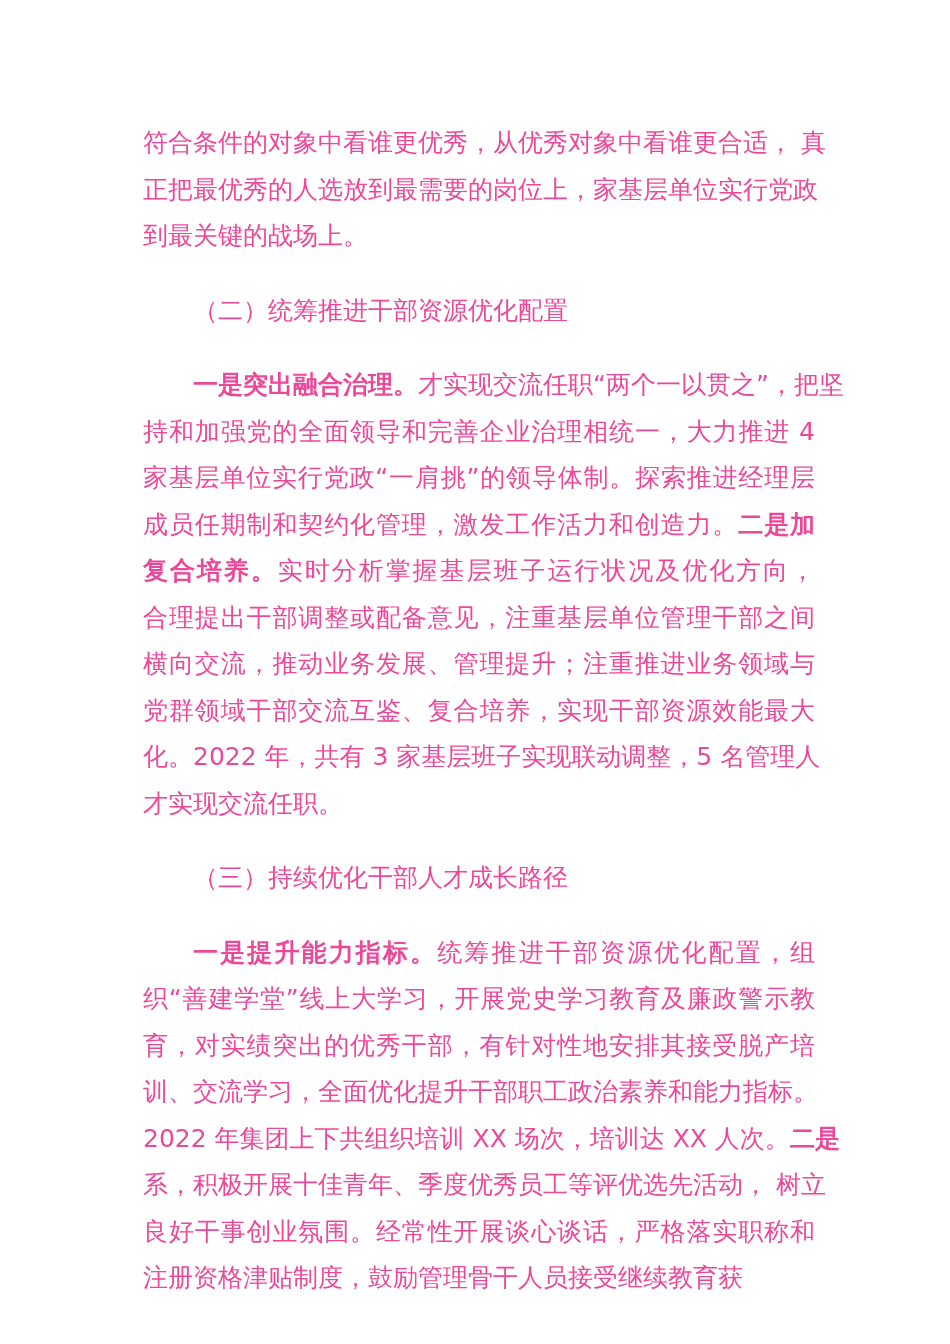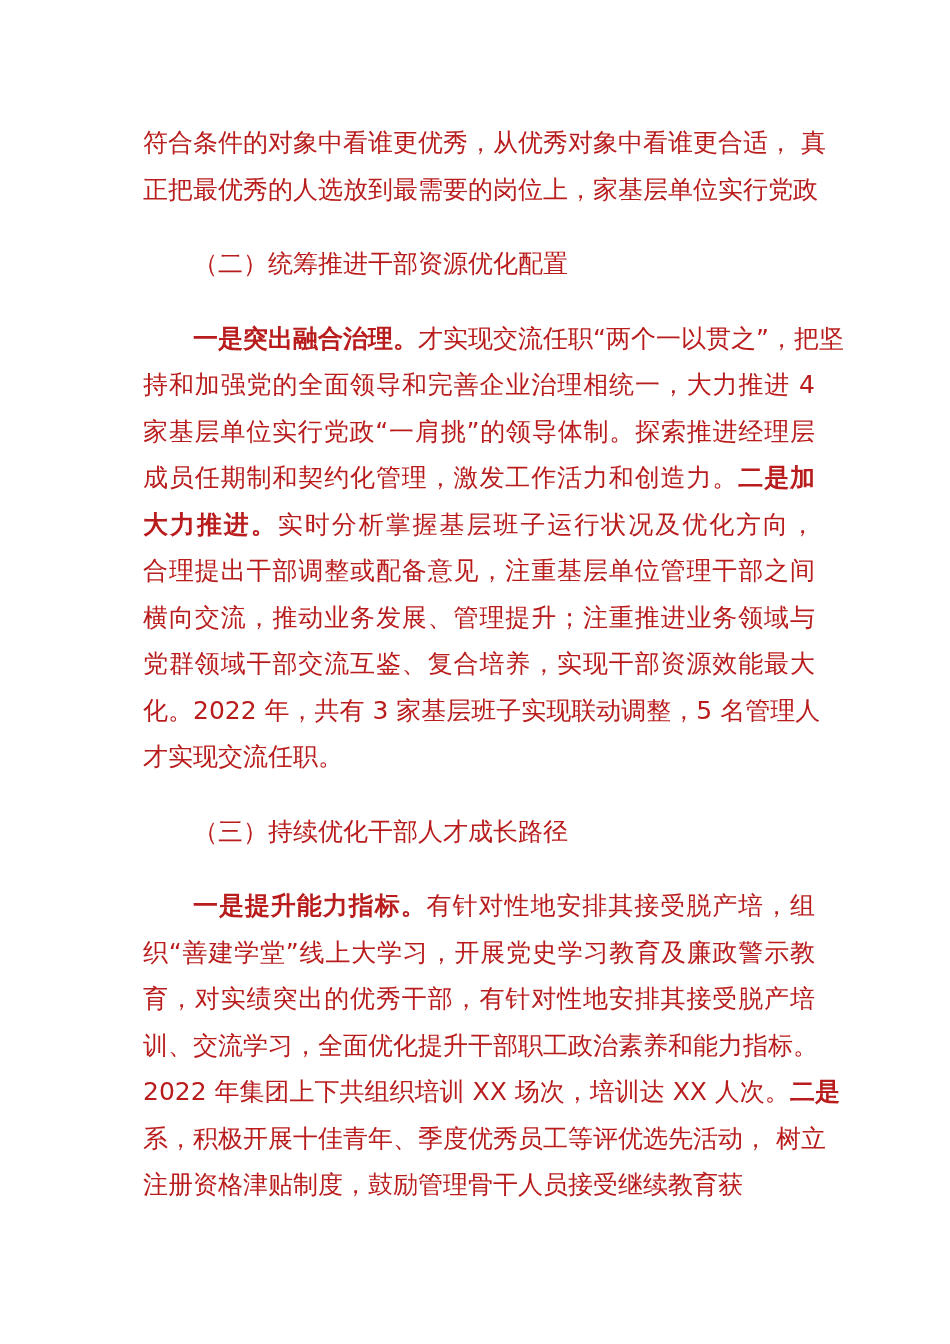--- a/index.html
+++ b/index.html
@@ -1,44 +1,46 @@
 <!DOCTYPE html>
 <html><head>
 <meta charset="utf-8">
 <style>
   html, body { margin:0; padding:0; background:#ffffff; }
   body { width:950px; height:1344px; position:relative; overflow:hidden; }
   .page {
     position:absolute; left:143px; top:120px; width:672px;
     font-family: "DejaVu Sans", "Liberation Sans", sans-serif;
-    font-size:25px; line-height:46.5px; color:#b91c1c;
+    font-size:25px; line-height:46.5px; color:#ec4899;
   }
   .line { display:block; white-space:nowrap; height:46.5px; text-align:justify; text-align-last:justify; }
   .line.last { text-align-last:left; }
   .indent { padding-left:50px;margin-top:28px; }
   .b { font-weight:bold; }
 </style>
 </head>
 <body>
 
 <div class="page" id="page">
     <div class="line"><span>符合条件的对象中看谁更优秀，从优秀对象中看谁更合适， 真</span></div>
     <div class="line"><span>正把最优秀的人选放到最需要的岗位上，家基层单位实行党政</span></div>
+    <div class="line last"><span>到最关键的战场上。</span></div>
     <div class="line indent last"><span>（二）统筹推进干部资源优化配置</span></div>
     <div class="line indent"><span class="b">一是突出融合治理。</span><span>才实现交流任职“两个一以贯之”，把坚</span></div>
     <div class="line"><span>持和加强党的全面领导和完善企业治理相统一，大力推进 4</span></div>
     <div class="line"><span>家基层单位实行党政“一肩挑”的领导体制。探索推进经理层</span></div>
     <div class="line"><span>成员任期制和契约化管理，激发工作活力和创造力。</span><span class="b">二是加</span></div>
-    <div class="line"><span class="b">大力推进。</span><span>实时分析掌握基层班子运行状况及优化方向，</span></div>
+    <div class="line"><span class="b">复合培养。</span><span>实时分析掌握基层班子运行状况及优化方向，</span></div>
     <div class="line"><span>合理提出干部调整或配备意见，注重基层单位管理干部之间</span></div>
     <div class="line"><span>横向交流，推动业务发展、管理提升；注重推进业务领域与</span></div>
     <div class="line"><span>党群领域干部交流互鉴、复合培养，实现干部资源效能最大</span></div>
     <div class="line"><span>化。2022 年，共有 3 家基层班子实现联动调整，5 名管理人</span></div>
     <div class="line last"><span>才实现交流任职。</span></div>
     <div class="line indent last"><span>（三）持续优化干部人才成长路径</span></div>
-    <div class="line indent"><span class="b">一是提升能力指标。</span><span>有针对性地安排其接受脱产培，组</span></div>
+    <div class="line indent"><span class="b">一是提升能力指标。</span><span>统筹推进干部资源优化配置，组</span></div>
     <div class="line"><span>织“善建学堂”线上大学习，开展党史学习教育及廉政警示教</span></div>
     <div class="line"><span>育，对实绩突出的优秀干部，有针对性地安排其接受脱产培</span></div>
     <div class="line"><span>训、交流学习，全面优化提升干部职工政治素养和能力指标。</span></div>
     <div class="line"><span>2022 年集团上下共组织培训 XX 场次，培训达 XX 人次。</span><span class="b">二是</span></div>
     <div class="line"><span>系，积极开展十佳青年、季度优秀员工等评优选先活动， 树立</span></div>
+    <div class="line"><span>良好干事创业氛围。经常性开展谈心谈话，严格落实职称和</span></div>
     <div class="line last"><span>注册资格津贴制度，鼓励管理骨干人员接受继续教育获</span></div>
   </div>
 
 </body></html>

